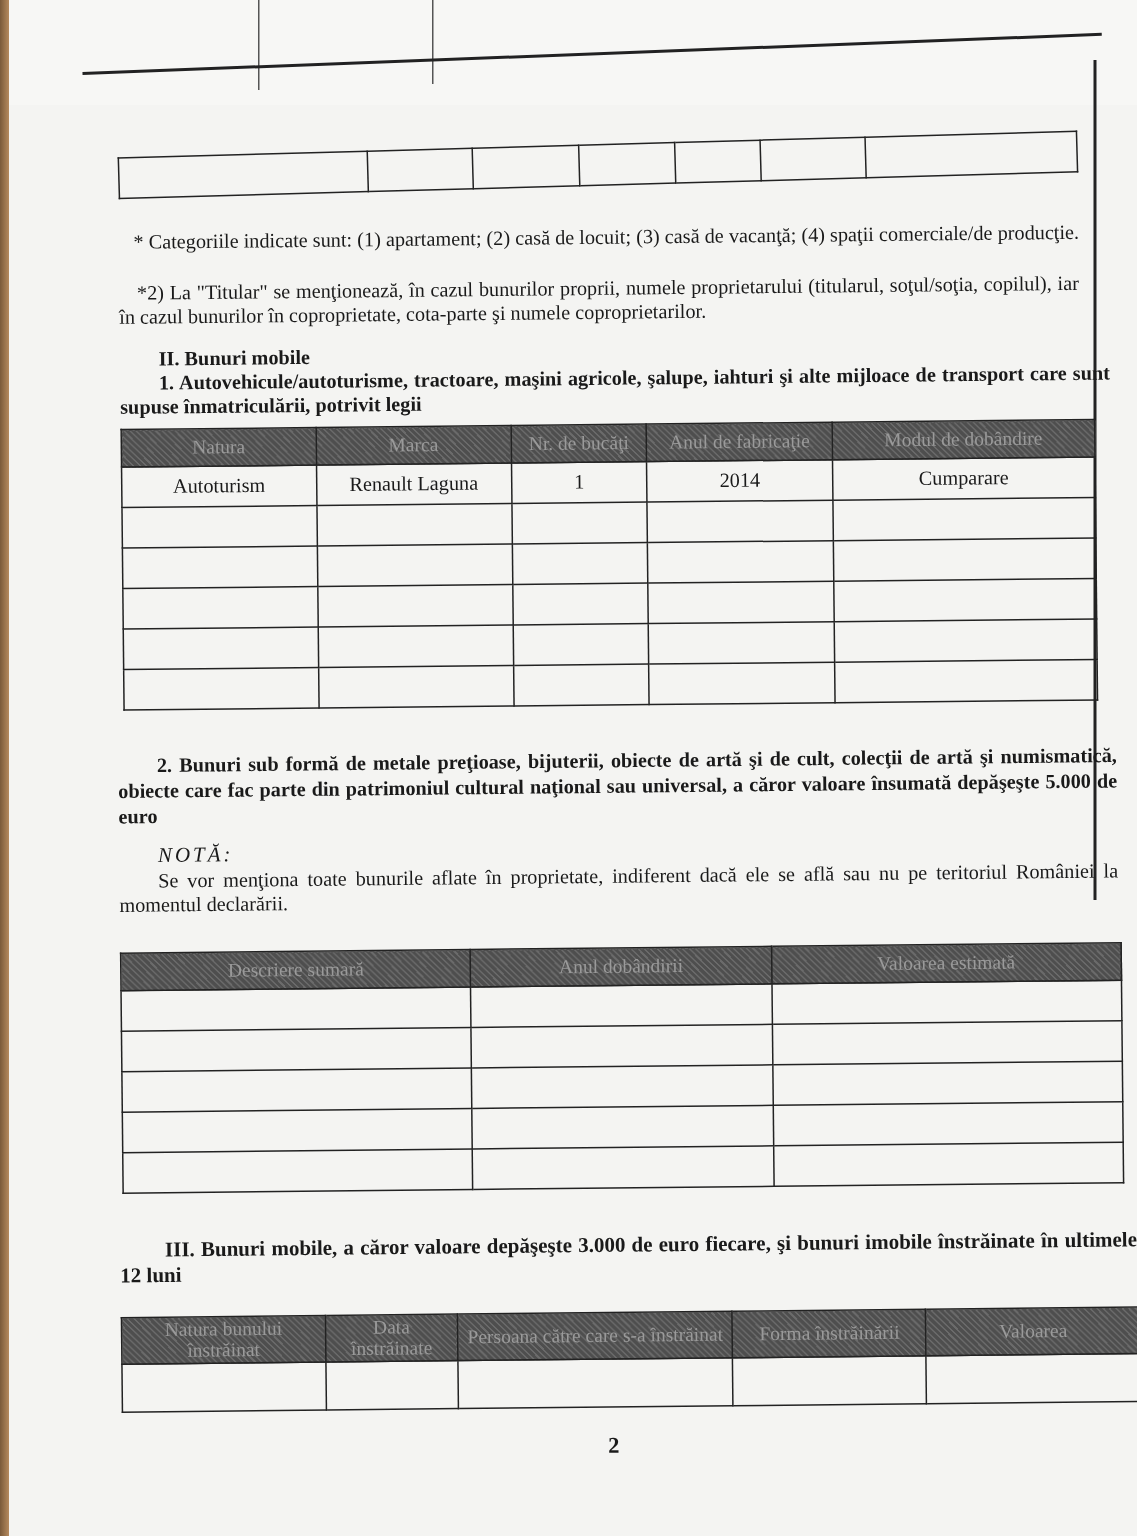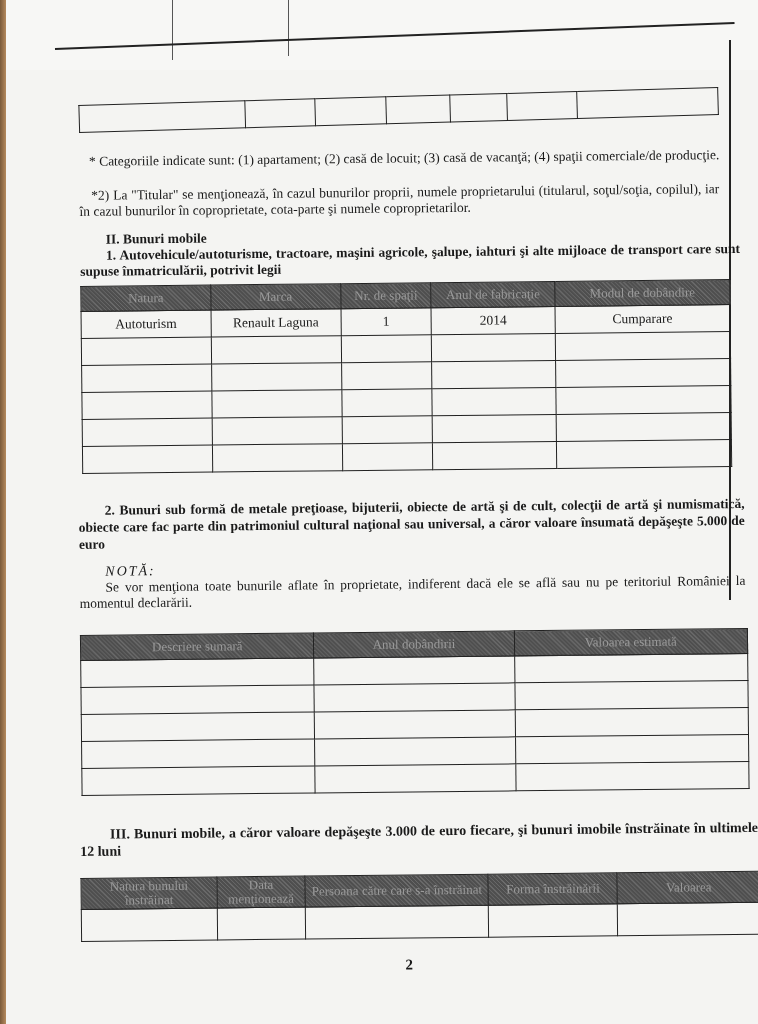--- a/index.html
+++ b/index.html
@@ -88,21 +88,21 @@
   <div class="text justify" style="left:8px;top:118px;width:640px;text-indent:12px;">*2) La "Titular" se menţionează, în cazul bunurilor proprii, numele proprietarului (titularul, soţul/soţia, copilul), iar în cazul bunurilor în coproprietate, cota-parte şi numele coproprietarilor.</div>
 
   <div class="text bold" style="left:34px;top:162px;">II. Bunuri mobile</div>
   <div class="text bold justify" style="left:8px;top:178px;width:660px;text-indent:26px;">1. Autovehicule/autoturisme, tractoare, maşini agricole, şalupe, iahturi şi alte mijloace de transport care sunt supuse înmatriculării, potrivit legii</div>
 
   <table class="grid" style="left:8px;top:216px;width:650px;">
     <thead>
       <tr>
         <th style="width:20%">Natura</th>
         <th style="width:20%">Marca</th>
-        <th style="width:14%">Nr. de spaţii</th>
+        <th style="width:14%">Nr. de bucăţi</th>
         <th style="width:19%">Anul de fabricaţie</th>
         <th style="width:27%">Modul de dobândire</th>
       </tr>
     </thead>
     <tbody>
       <tr>
         <td>Autoturism</td>
         <td>Renault Laguna</td>
         <td>1</td>
         <td>2014</td>
@@ -187,21 +187,21 @@
         </tr>
     </tbody>
   </table>
 
   <div class="text bold justify" style="left:2px;top:756px;width:678px;text-indent:30px;font-size:14px;line-height:17px;">III. Bunuri mobile, a căror valoare depăşeşte 3.000 de euro fiecare, şi bunuri imobile înstrăinate în ultimele 12 luni</div>
 
   <table class="grid" style="left:2px;top:808px;width:680px;">
     <thead>
       <tr>
         <th style="width:20%;height:30px;">Natura bunului înstrăinat</th>
-        <th style="width:13%">Data menţionează</th>
+        <th style="width:13%">Data înstrăinate</th>
         <th style="width:27%">Persoana către care s-a înstrăinat</th>
         <th style="width:19%">Forma înstrăinării</th>
         <th style="width:21%">Valoarea</th>
       </tr>
     </thead>
     <tbody>
       <tr style="height:32px;">
         <td></td>
           <td></td>
           <td></td>

